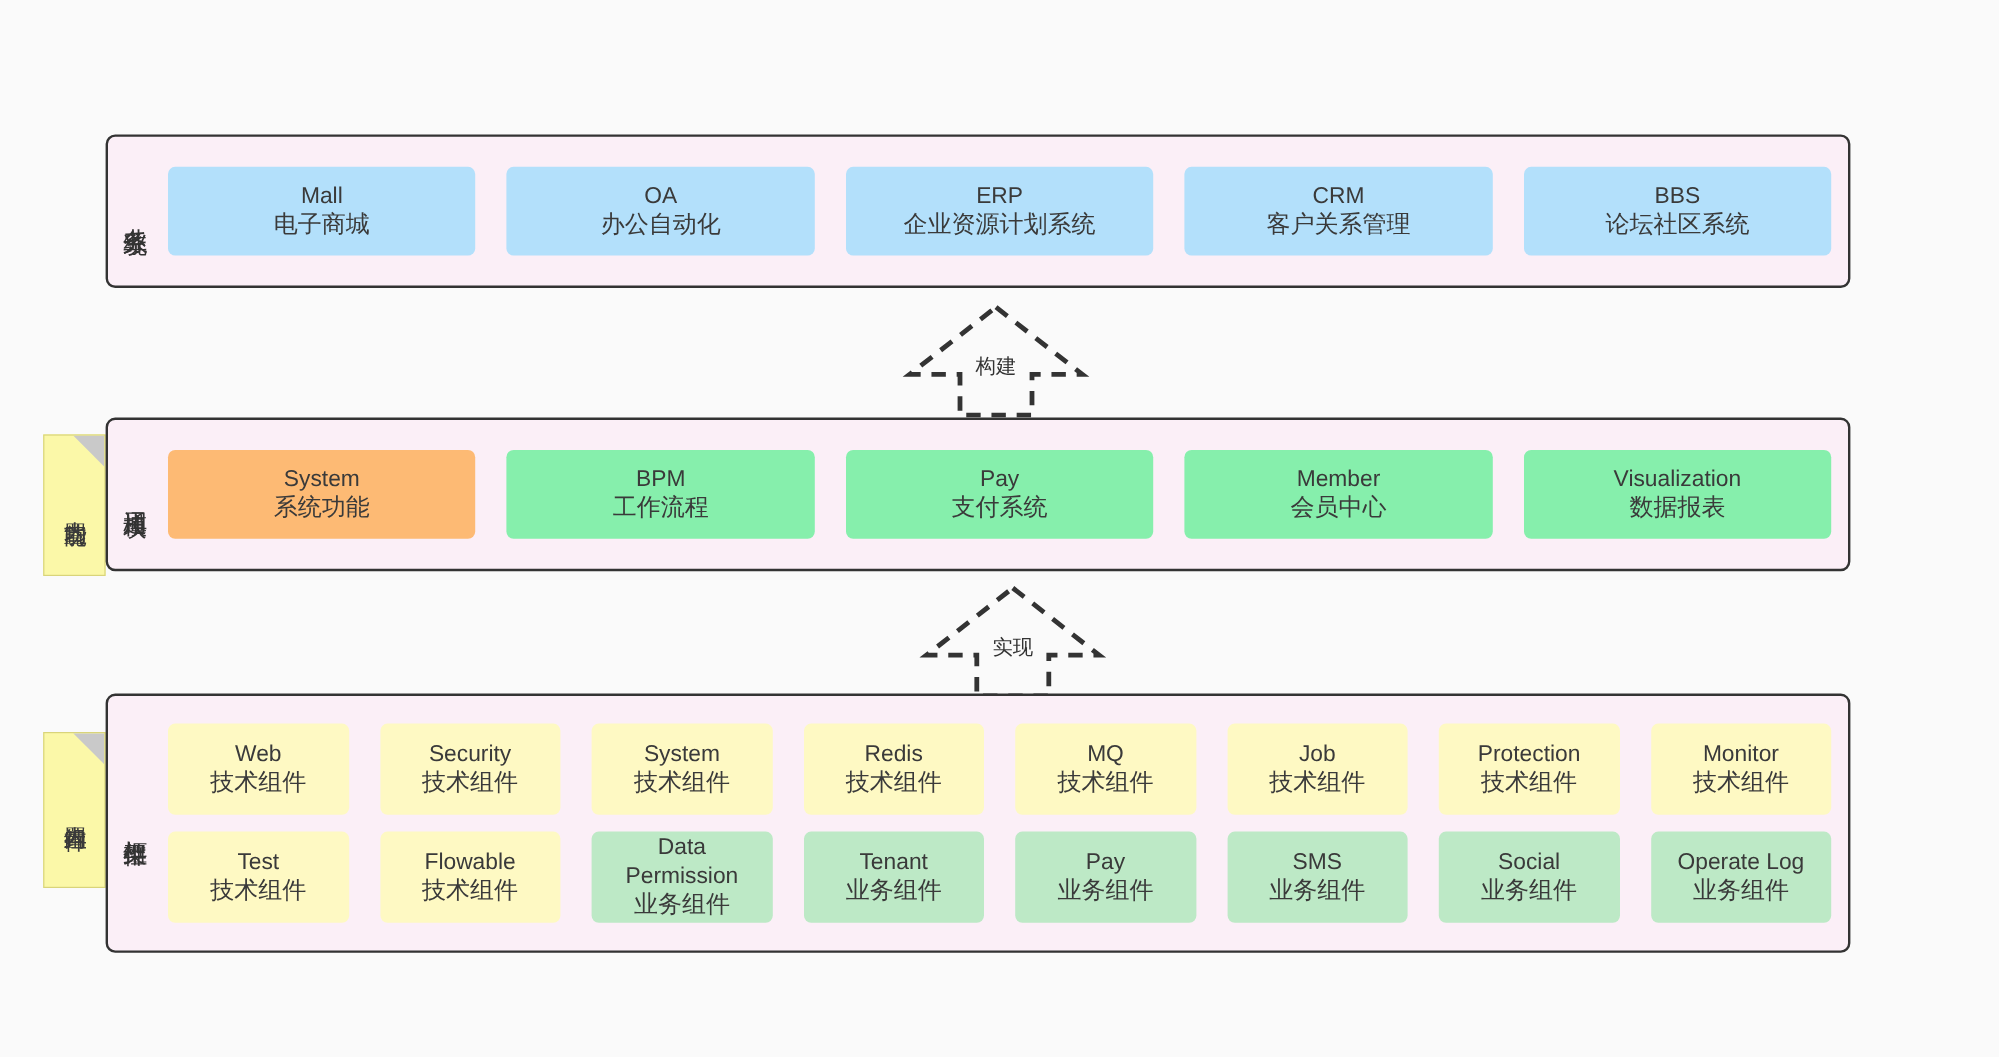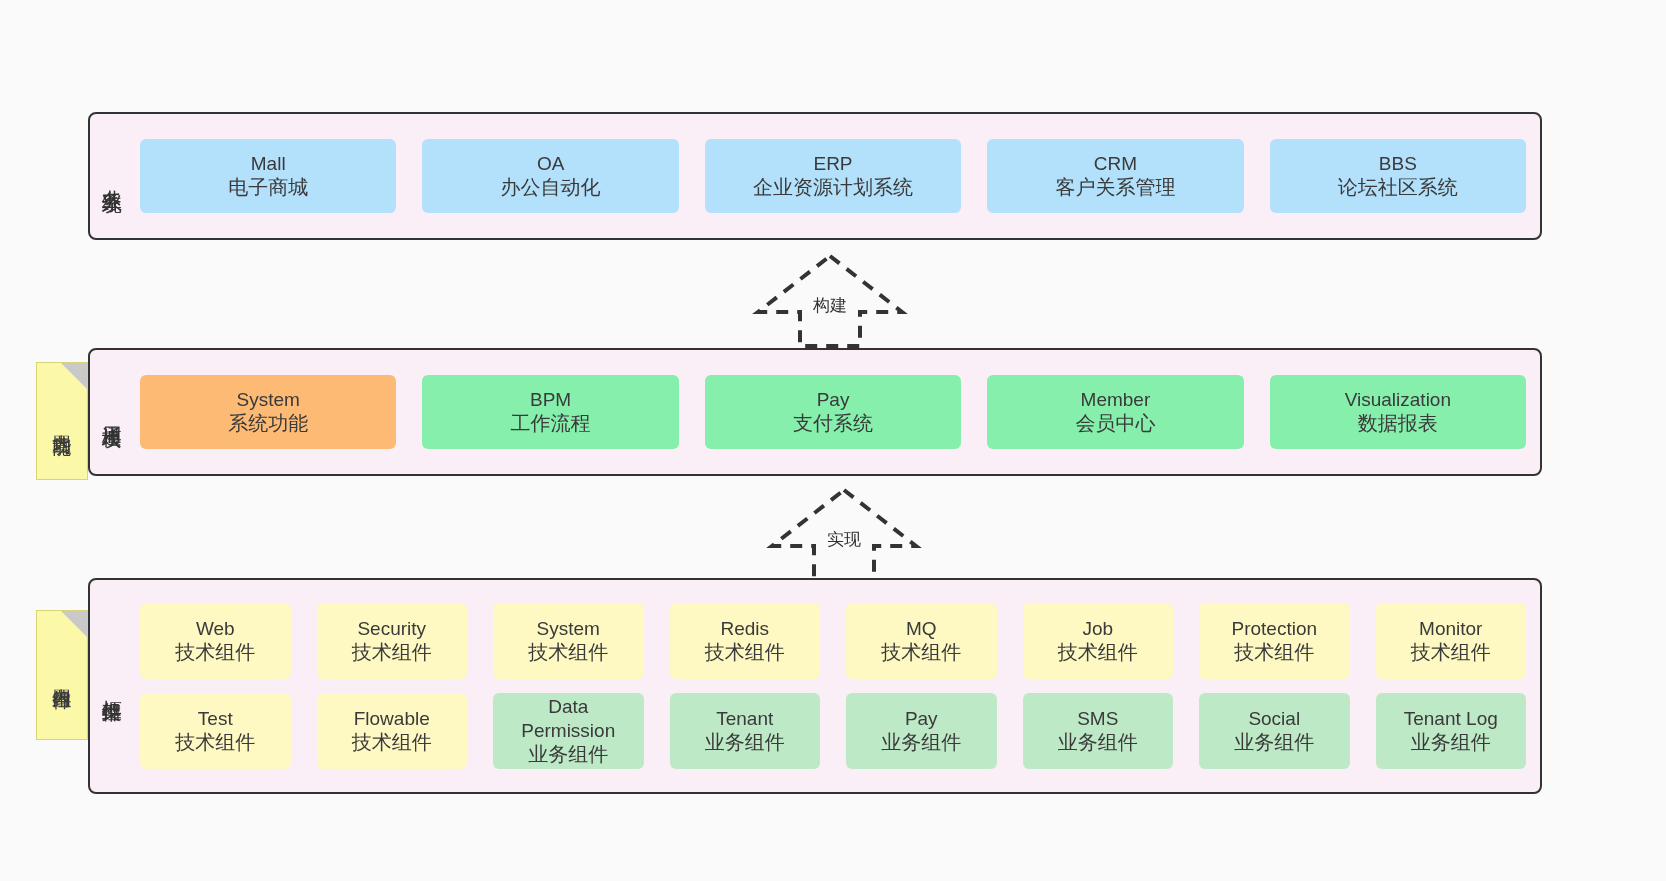--- a/index.html
+++ b/index.html
@@ -279,18 +279,18 @@
       </div>
       <div class="node lgreen">
         <span class="en">SMS</span>
         <span class="cn">业务组件</span>
       </div>
       <div class="node lgreen">
         <span class="en">Social</span>
         <span class="cn">业务组件</span>
       </div>
       <div class="node lgreen">
-        <span class="en">Tenant Log</span>
+        <span class="en">Operate Log</span>
         <span class="cn">业务组件</span>
       </div>
     </div>
   </div>
 </div>
 
 </body></html>

